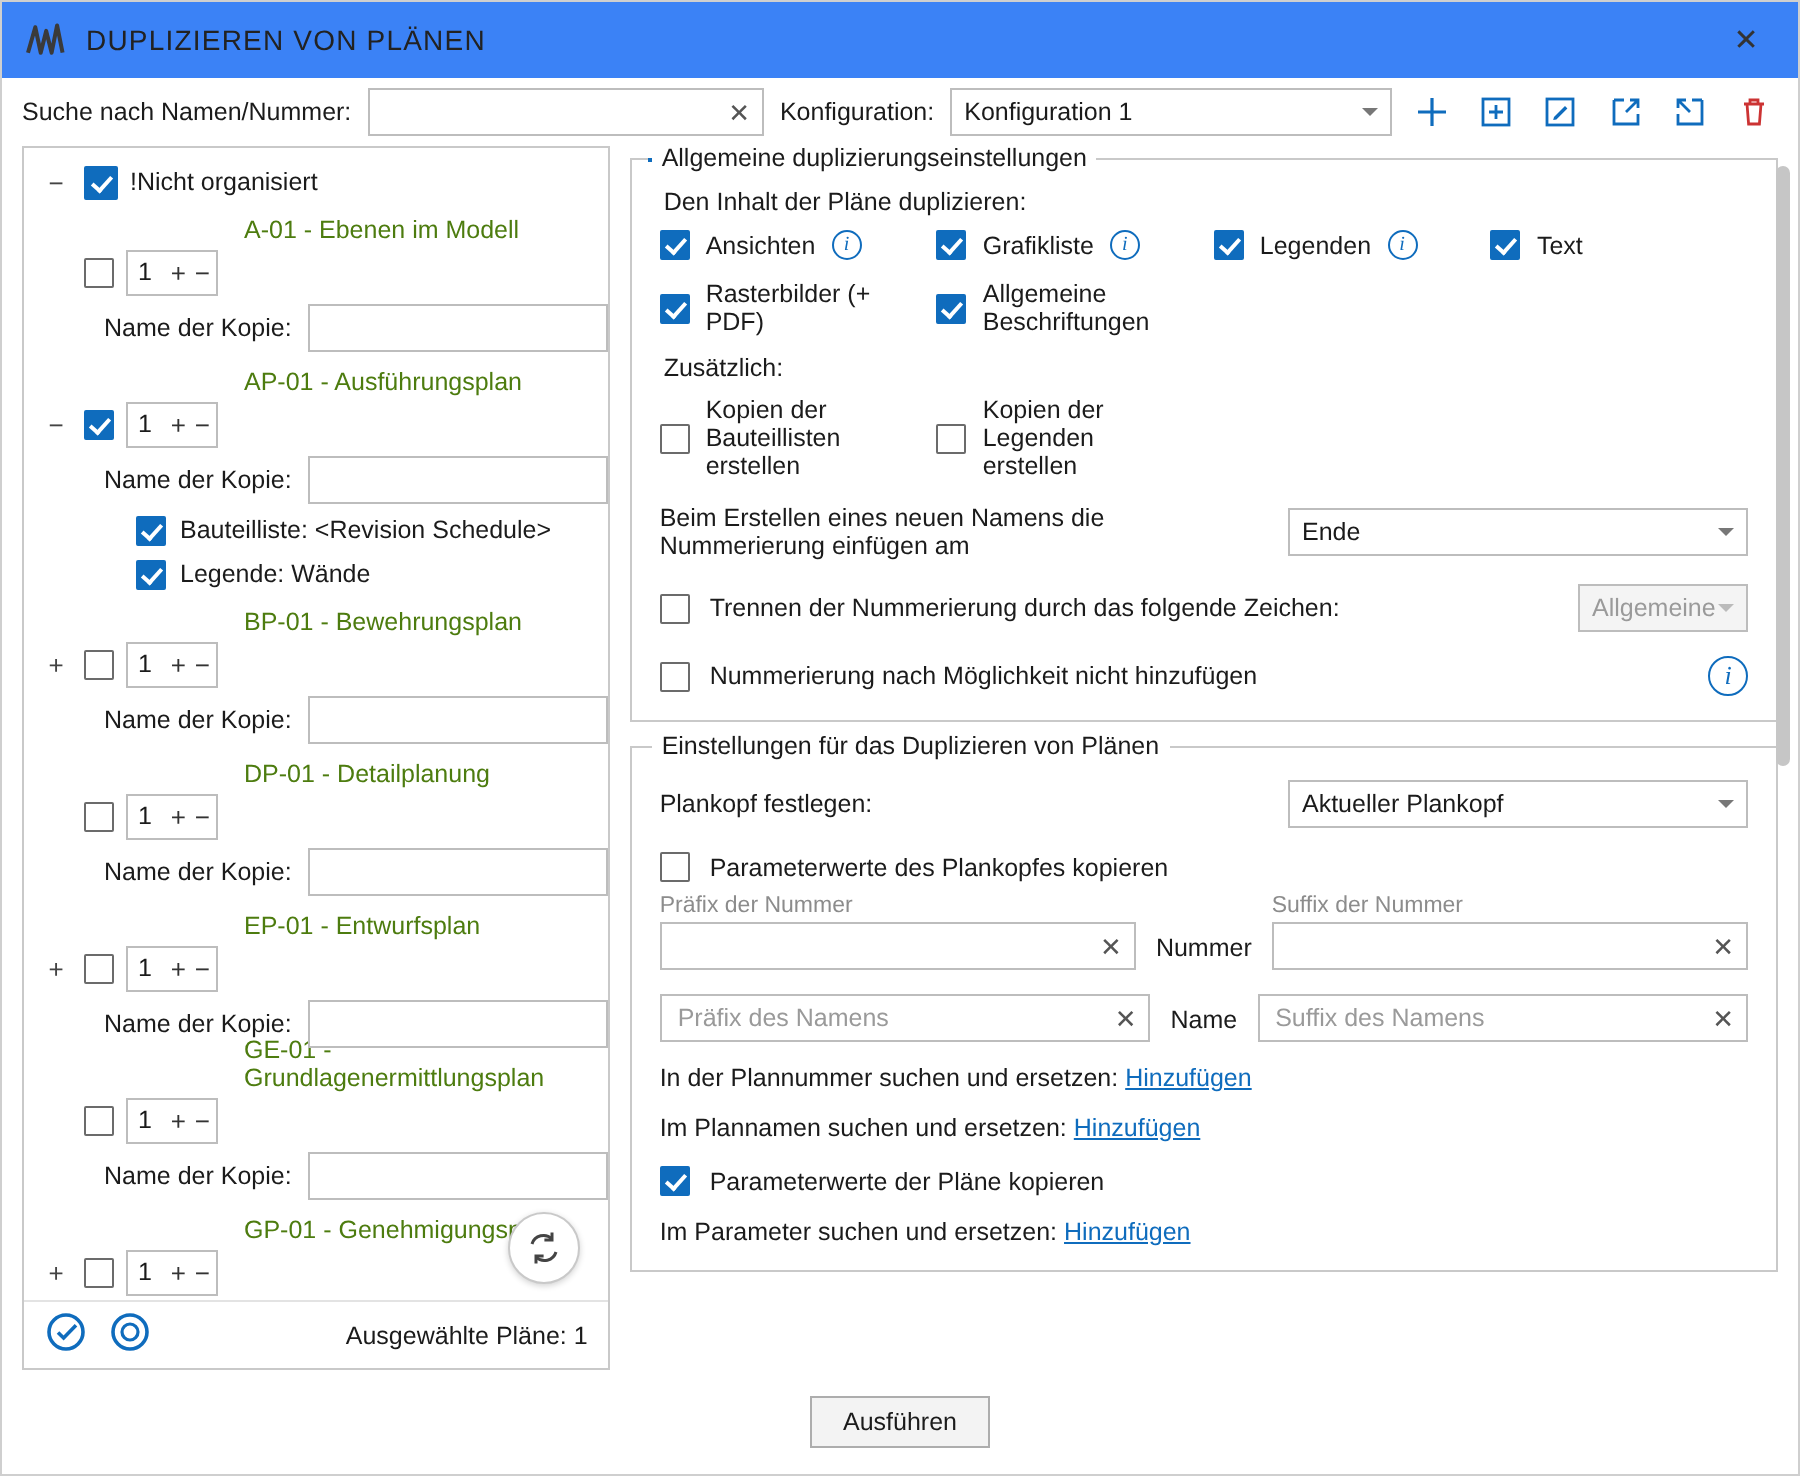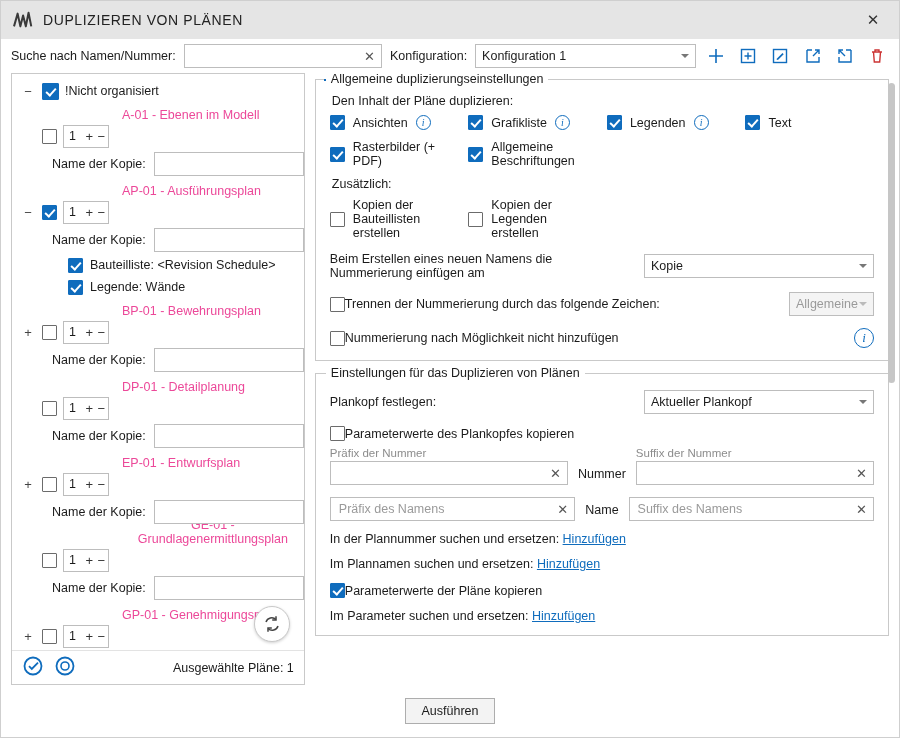--- a/index.html
+++ b/index.html
@@ -19,21 +19,21 @@
     background: #ffffff;
     display: flex;
     flex-direction: column;
   }
   
   .titlebar {
     height: 38px;
     display: flex;
     align-items: center;
     padding: 0 6px 0 12px;
-    background: #e5e5e5;
+    background: #3b82f6;
     flex: none;
   }
   .app-logo { width: 22px; height: 20px; margin-right: 8px; flex: none; }
   .title-text {
     font-size: 14px;
     letter-spacing: .6px;
     color: #222;
     font-weight: 400;
   }
   .spacer { flex: 1 1 auto; }
@@ -152,24 +152,24 @@
     position: absolute;
     left: 4px; top: 1px;
     width: 4px; height: 8px;
     border: solid #fff;
     border-width: 0 2px 2px 0;
     transform: rotate(42deg);
   }
   .cbx.big { width: 17px; height: 17px; }
   .cbx.big.checked::after { left: 5px; top: 2px; }
   .sheet-name {
-    font-size: 12.5px; color: #ec4899;
+    font-size: 12.5px; color: #4d7c0f;
     padding-left: 110px;
     height: 20px;
-    display: flex; align-items: flex-end; text-align: center;
+    display: flex; align-items: flex-end;
   }
   .sheet-row {
     display: flex;
     align-items: center;
     height: 28px;
     gap: 6px;
     padding-left: 8px;
   }
   .spin {
     width: 46px; height: 23px;
@@ -266,21 +266,21 @@
     border: 1.4px solid #0f6cbd;
     color: #0f6cbd;
     font-size: 10px;
     display: inline-flex; align-items: center; justify-content: center;
     font-family: "Liberation Serif", serif;
     font-style: italic;
     flex: none;
   }
   .info-i.big { width: 20px; height: 20px; font-size: 13px; border-width: 1.6px; }
   .row-line {
-    display: flex; align-items: center; gap: 0;
+    display: flex; align-items: center; gap: 10px;
     margin-top: 12px;
   }
   .row-line .grow { flex: 1 1 auto; }
   .field-label { font-size: 11.5px; color: #8c8c8c; margin-bottom: 2px; }
   .pre-suf {
     display: grid;
     grid-template-columns: 1fr auto 1fr;
     align-items: end;
     column-gap: 10px;
     margin-top: 6px;
@@ -601,21 +601,21 @@
           </div>
           <div class="chk-item">
             <span class="cbx"></span>
             <span>Kopien der Legenden erstellen</span>
           </div>
         </div>
 
         <div class="row-line">
           <span class="grow" style="max-width:230px">Beim Erstellen eines neuen Namens die Nummerierung einfügen am</span>
           <span class="combo" style="width:230px;margin-left:auto">
-            <span>Kopie</span>
+            <span>Ende</span>
             <span class="arrow"></span>
           </span>
         </div>
 
         <div class="row-line">
           <span class="cbx"></span>
           <span>Trennen der Nummerierung durch das folgende Zeichen:</span>
           <span class="combo disabled" style="width:85px;margin-left:auto">
             <span>Allgemeine</span>
             <span class="arrow"></span>

